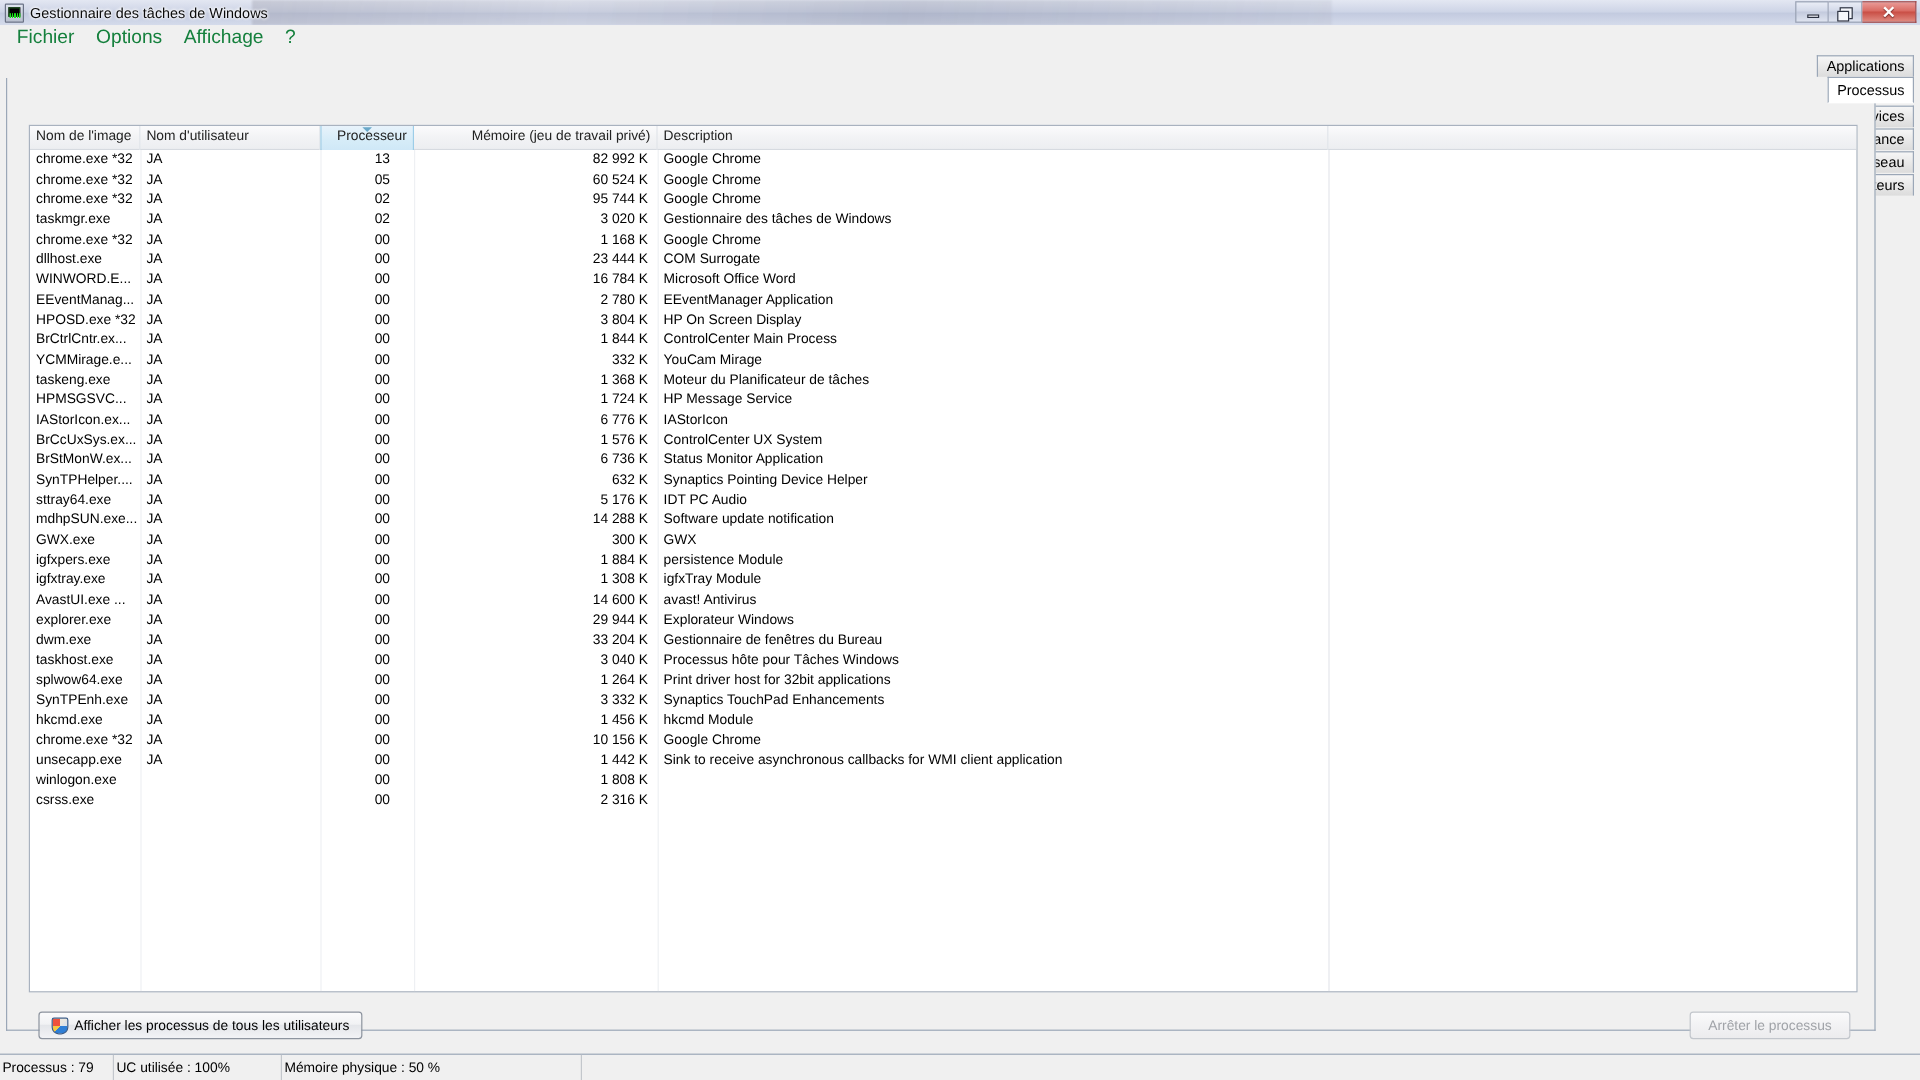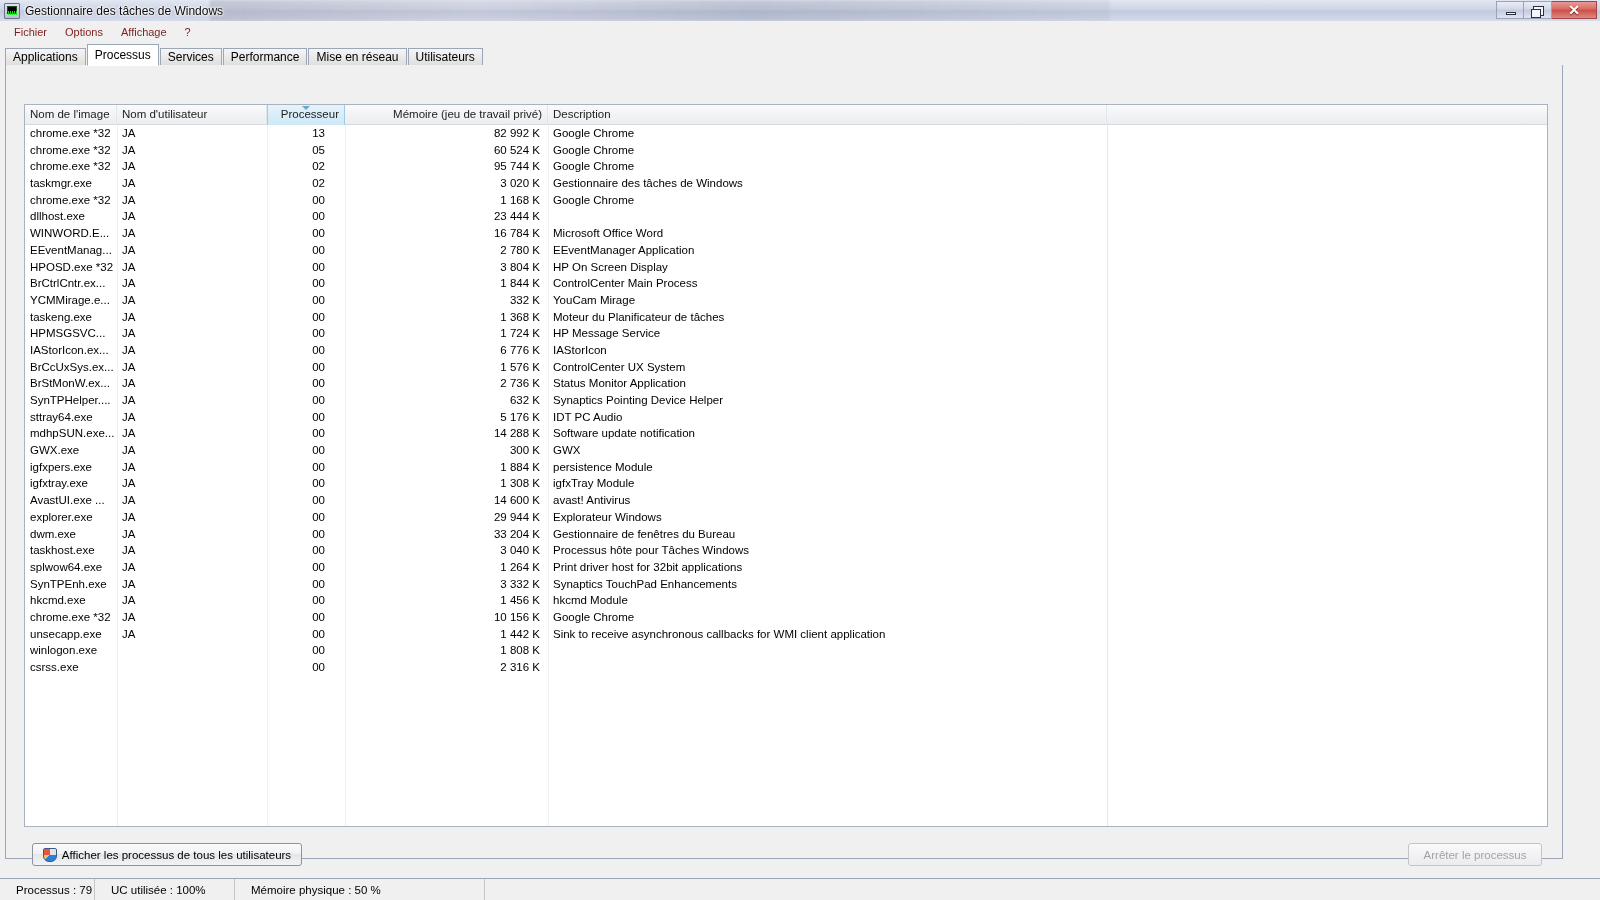--- a/index.html
+++ b/index.html
@@ -96,27 +96,27 @@
     background: #f0f0f0;
   }
 
   
   #menubar {
     position: absolute; left: 0; top: 0; width: 1600px; height: 21px;
     display: flex; align-items: center; padding-left: 5px; gap: 0;
     background: #f0f0f0;
   }
   .menuitem {
-    font-size: 11px; color: #7f1d1d; padding: 2px 9px; cursor: default; white-space: nowrap;
+    font-size: 16px; color: #15803d; padding: 2px 9px; cursor: default; white-space: nowrap;
   }
 
   
   #tabstrip {
     position: absolute; left: 5px; top: 24px; width: 1590px; height: 21px;
-    display: flex; align-items: flex-end; gap: 1px;
+    display: flex; align-items: flex-end; gap: 1px; flex-direction: column;
   }
   .tab {
     font-size: 12px; color: #000; height: 19px; line-height: 17px;
     padding: 0 7px; border: 1px solid #9ba7b7;
     background: linear-gradient(180deg,#f6f6f6 0%, #e6e6e6 60%, #dcdcdc 100%);
     border-bottom: none; white-space: nowrap; cursor: default;
     position: relative; top: 1px;
   }
   .tab.active {
     background: #ffffff; height: 22px; line-height: 20px; top: 0;
@@ -223,21 +223,21 @@
   #statusbar {
     position: absolute; left: 0; bottom: 0; width: 1600px; height: 22px;
     background: #f0f0f0; border-top: 1px solid #9ba7b7;
     display: flex; align-items: center;
   }
   #statusbar-inner {
     display: flex; align-items: center; height: 22px; width: 100%;
   }
   .status-cell {
     font-size: 11.5px; color: #000; height: 22px; line-height: 22px;
-    padding-left: 16px; border-right: 1px solid #c3c7cc; white-space: nowrap;
+    padding-left: 2px; border-right: 1px solid #c3c7cc; white-space: nowrap;
   }
   .s1 { width: 95px; }
   .s2 { width: 140px; }
   .s3 { width: 250px; }
   .s4 { flex: 1 1 auto; border-right: none; }
   .s-grip { width: 18px; border-right: none; }
 </style>
 </head>
 <body>
 
@@ -335,20 +335,21 @@
               <div class="cell c-user">JA</div>
               <div class="cell c-cpu">00</div>
               <div class="cell c-mem">1 168 K</div>
               <div class="cell c-desc">Google Chrome</div>
             </div>
             <div class="row">
               <div class="cell c-name">dllhost.exe</div>
               <div class="cell c-user">JA</div>
               <div class="cell c-cpu">00</div>
               <div class="cell c-mem">23 444 K</div>
+              <div class="cell c-desc">COM Surrogate</div>
             </div>
             <div class="row">
               <div class="cell c-name">WINWORD.E...</div>
               <div class="cell c-user">JA</div>
               <div class="cell c-cpu">00</div>
               <div class="cell c-mem">16 784 K</div>
               <div class="cell c-desc">Microsoft Office Word</div>
             </div>
             <div class="row">
               <div class="cell c-name">EEventManag...</div>
@@ -403,21 +404,21 @@
               <div class="cell c-name">BrCcUxSys.ex...</div>
               <div class="cell c-user">JA</div>
               <div class="cell c-cpu">00</div>
               <div class="cell c-mem">1 576 K</div>
               <div class="cell c-desc">ControlCenter UX System</div>
             </div>
             <div class="row">
               <div class="cell c-name">BrStMonW.ex...</div>
               <div class="cell c-user">JA</div>
               <div class="cell c-cpu">00</div>
-              <div class="cell c-mem">2 736 K</div>
+              <div class="cell c-mem">6 736 K</div>
               <div class="cell c-desc">Status Monitor Application</div>
             </div>
             <div class="row">
               <div class="cell c-name">SynTPHelper....</div>
               <div class="cell c-user">JA</div>
               <div class="cell c-cpu">00</div>
               <div class="cell c-mem">632 K</div>
               <div class="cell c-desc">Synaptics Pointing Device Helper</div>
             </div>
             <div class="row">

